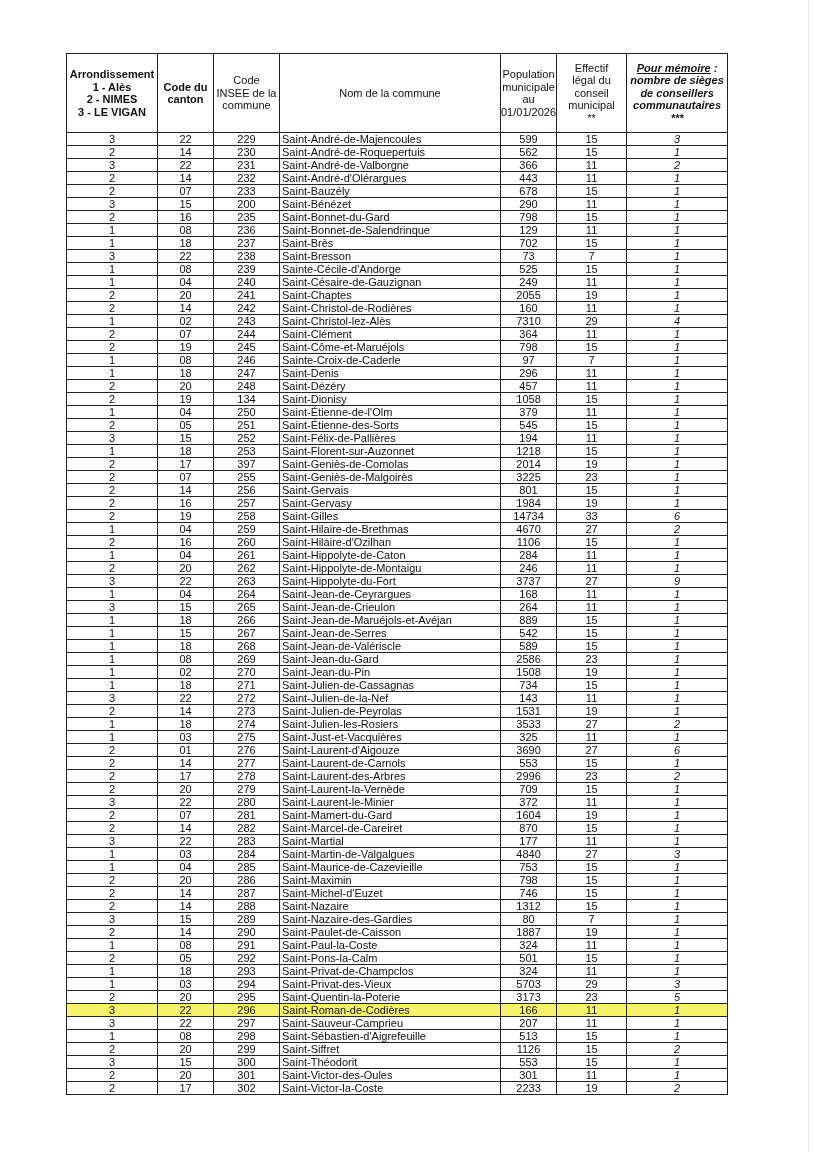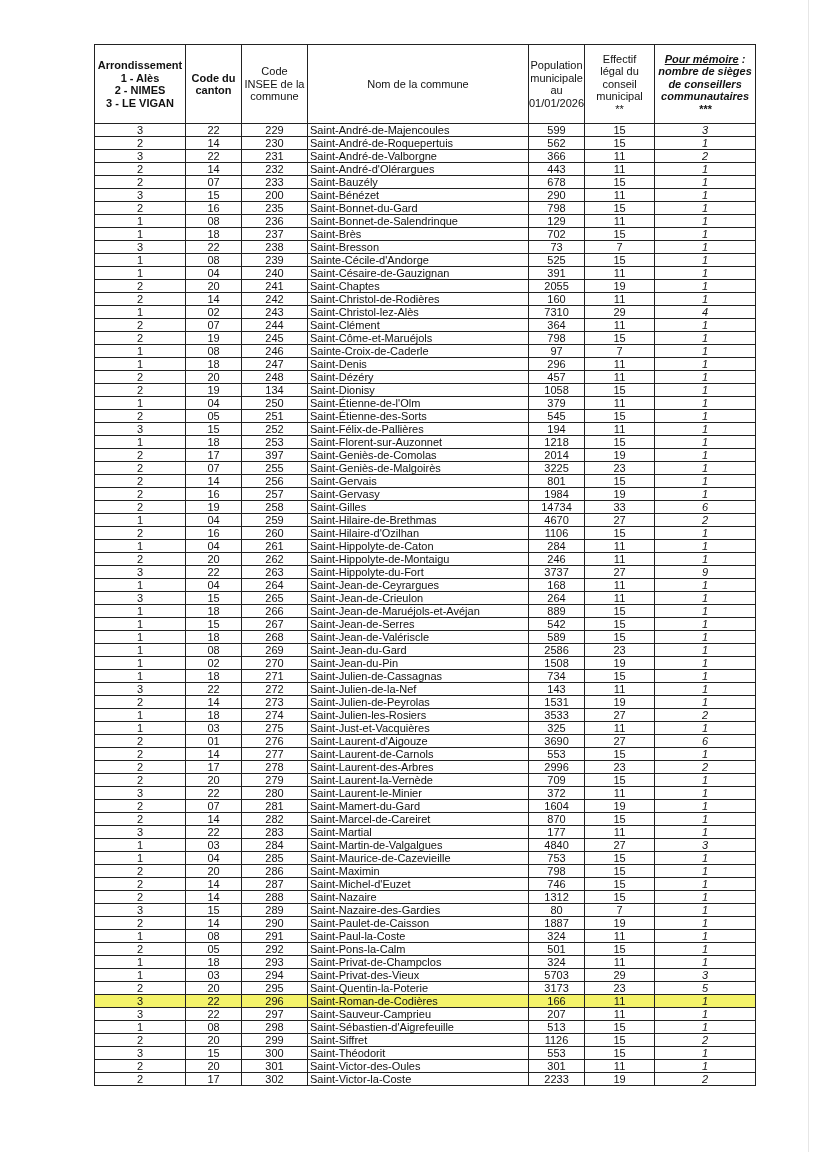--- a/index.html
+++ b/index.html
@@ -1,17 +1,17 @@
 <!DOCTYPE html>
 <html><head>
 <meta charset="utf-8">
 <style>
   html, body { margin:0; padding:0; background:#ffffff; }
   body { width:814px; height:1152px; position:relative; overflow:hidden; font-family:"Liberation Sans", sans-serif; }
-  .sheet { position:absolute; left:66px; top:44px;margin-left:28px; }
+  .sheet { position:absolute; left:66px; top:53px; }
   table { border-collapse:collapse; table-layout:fixed; }
   th, td { border:1px solid #222; padding:0; color:#111; }
   th { font-size:11px; font-weight:bold; line-height:12.5px; height:78px; text-align:center; vertical-align:middle; }
   th.memo { font-style:italic; }
   th.memo u { font-style:italic; }
   td { font-size:11px; height:12px; line-height:12px; text-align:center; white-space:nowrap; overflow:hidden; }
   td.name { text-align:left; padding-left:2px; }
   td.seats { font-style:italic; }
   tr.hl td { background:#f4f36a; }
   .right-edge { position:absolute; left:808px; top:0; width:1px; height:1152px; background:#e6e6e6; }
@@ -172,21 +172,21 @@
           <td class="name">Sainte-Cécile-d'Andorge</td>
           <td>525</td>
           <td>15</td>
           <td class="seats">1</td>
         </tr>
         <tr>
           <td>1</td>
           <td>04</td>
           <td>240</td>
           <td class="name">Saint-Césaire-de-Gauzignan</td>
-          <td>391</td>
+          <td>249</td>
           <td>11</td>
           <td class="seats">1</td>
         </tr>
         <tr>
           <td>2</td>
           <td>20</td>
           <td>241</td>
           <td class="name">Saint-Chaptes</td>
           <td>2055</td>
           <td>19</td>

